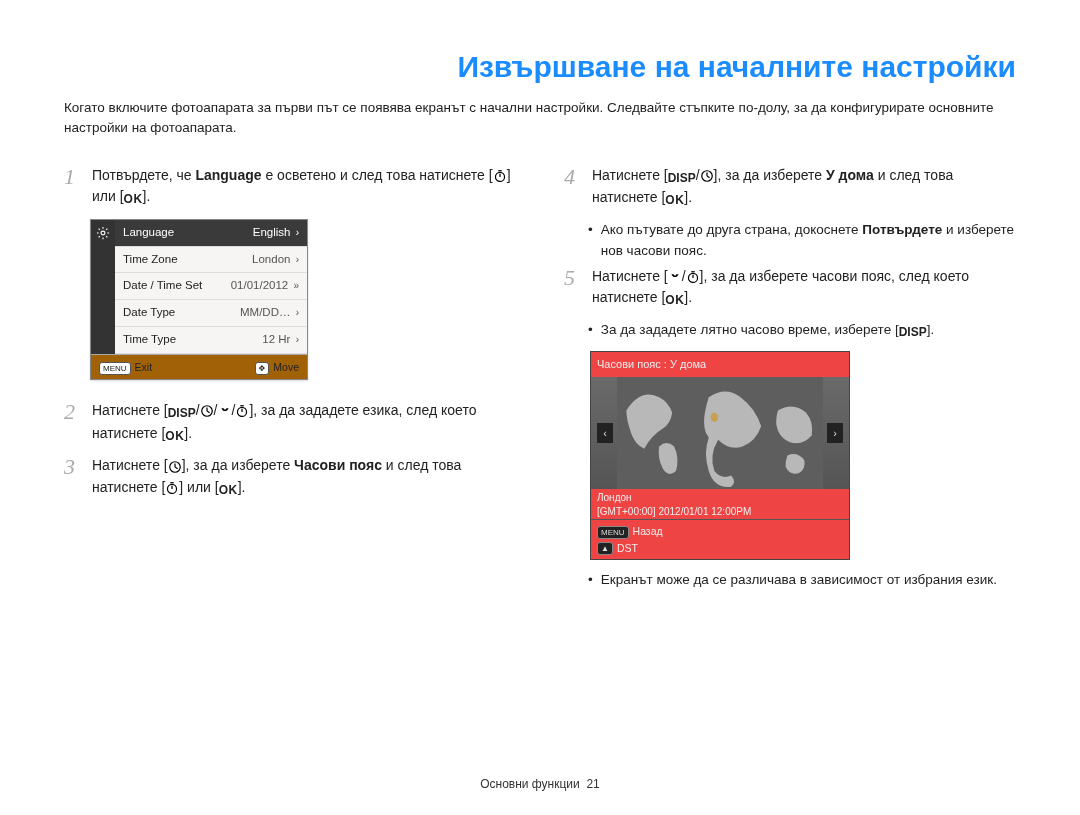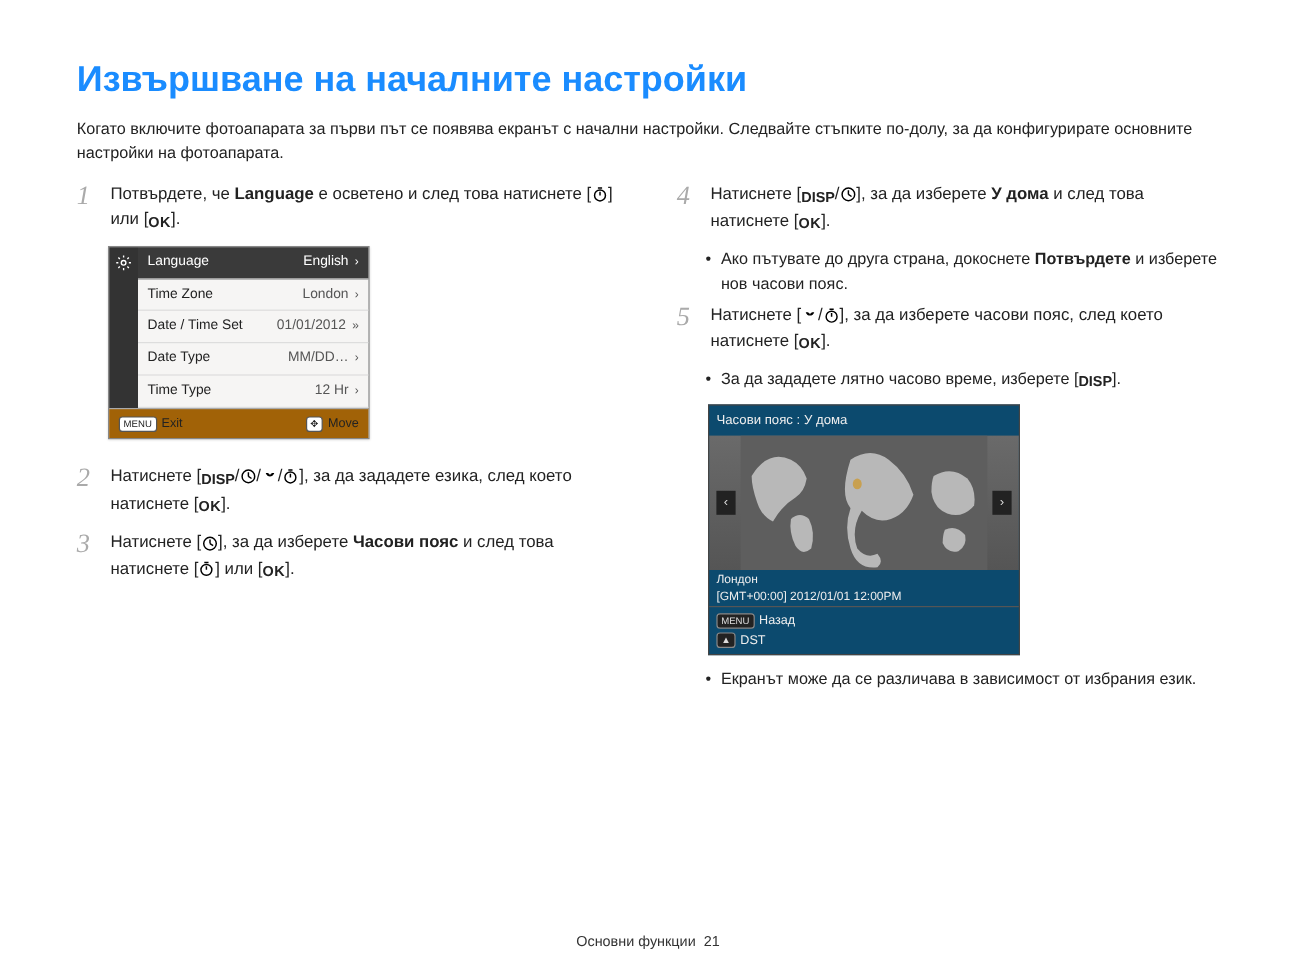--- a/index.html
+++ b/index.html
@@ -10,25 +10,26 @@
     background: #fff;
     color: #222;
     padding: 50px 64px 30px 64px;
     position: relative;
   }
   .title {
     color: #1a8cff;
     font-size: 30px;
     font-weight: bold;
     margin-bottom: 14px;
+    text-align: right;
   }
   .intro {
     font-size: 13.5px;
     line-height: 1.5;
-    margin-bottom: 12px;
+    margin-bottom: 26px;
   }
   .columns {
     display: flex;
     gap: 48px;
   }
   .col { flex: 1; font-size: 14px; line-height: 1.55; }
   .step {
     display: flex;
     gap: 10px;
     margin-bottom: 10px;
@@ -110,21 +111,21 @@
     font-size: 8px;
     line-height: 11px;
     vertical-align: middle;
     background: #fff;
     margin-right: 4px;
   }
   
   .map-card {
     width: 260px;
     margin: 10px 0 10px 26px;
-    background: #0c4a6e;
+    background: #ef4444;
     color: #eee;
     font-size: 10.5px;
     border: 1px solid #444;
   }
   .map-title {
     padding: 4px 6px;
     font-size: 11px;
   }
   .map-body {
     position: relative;

